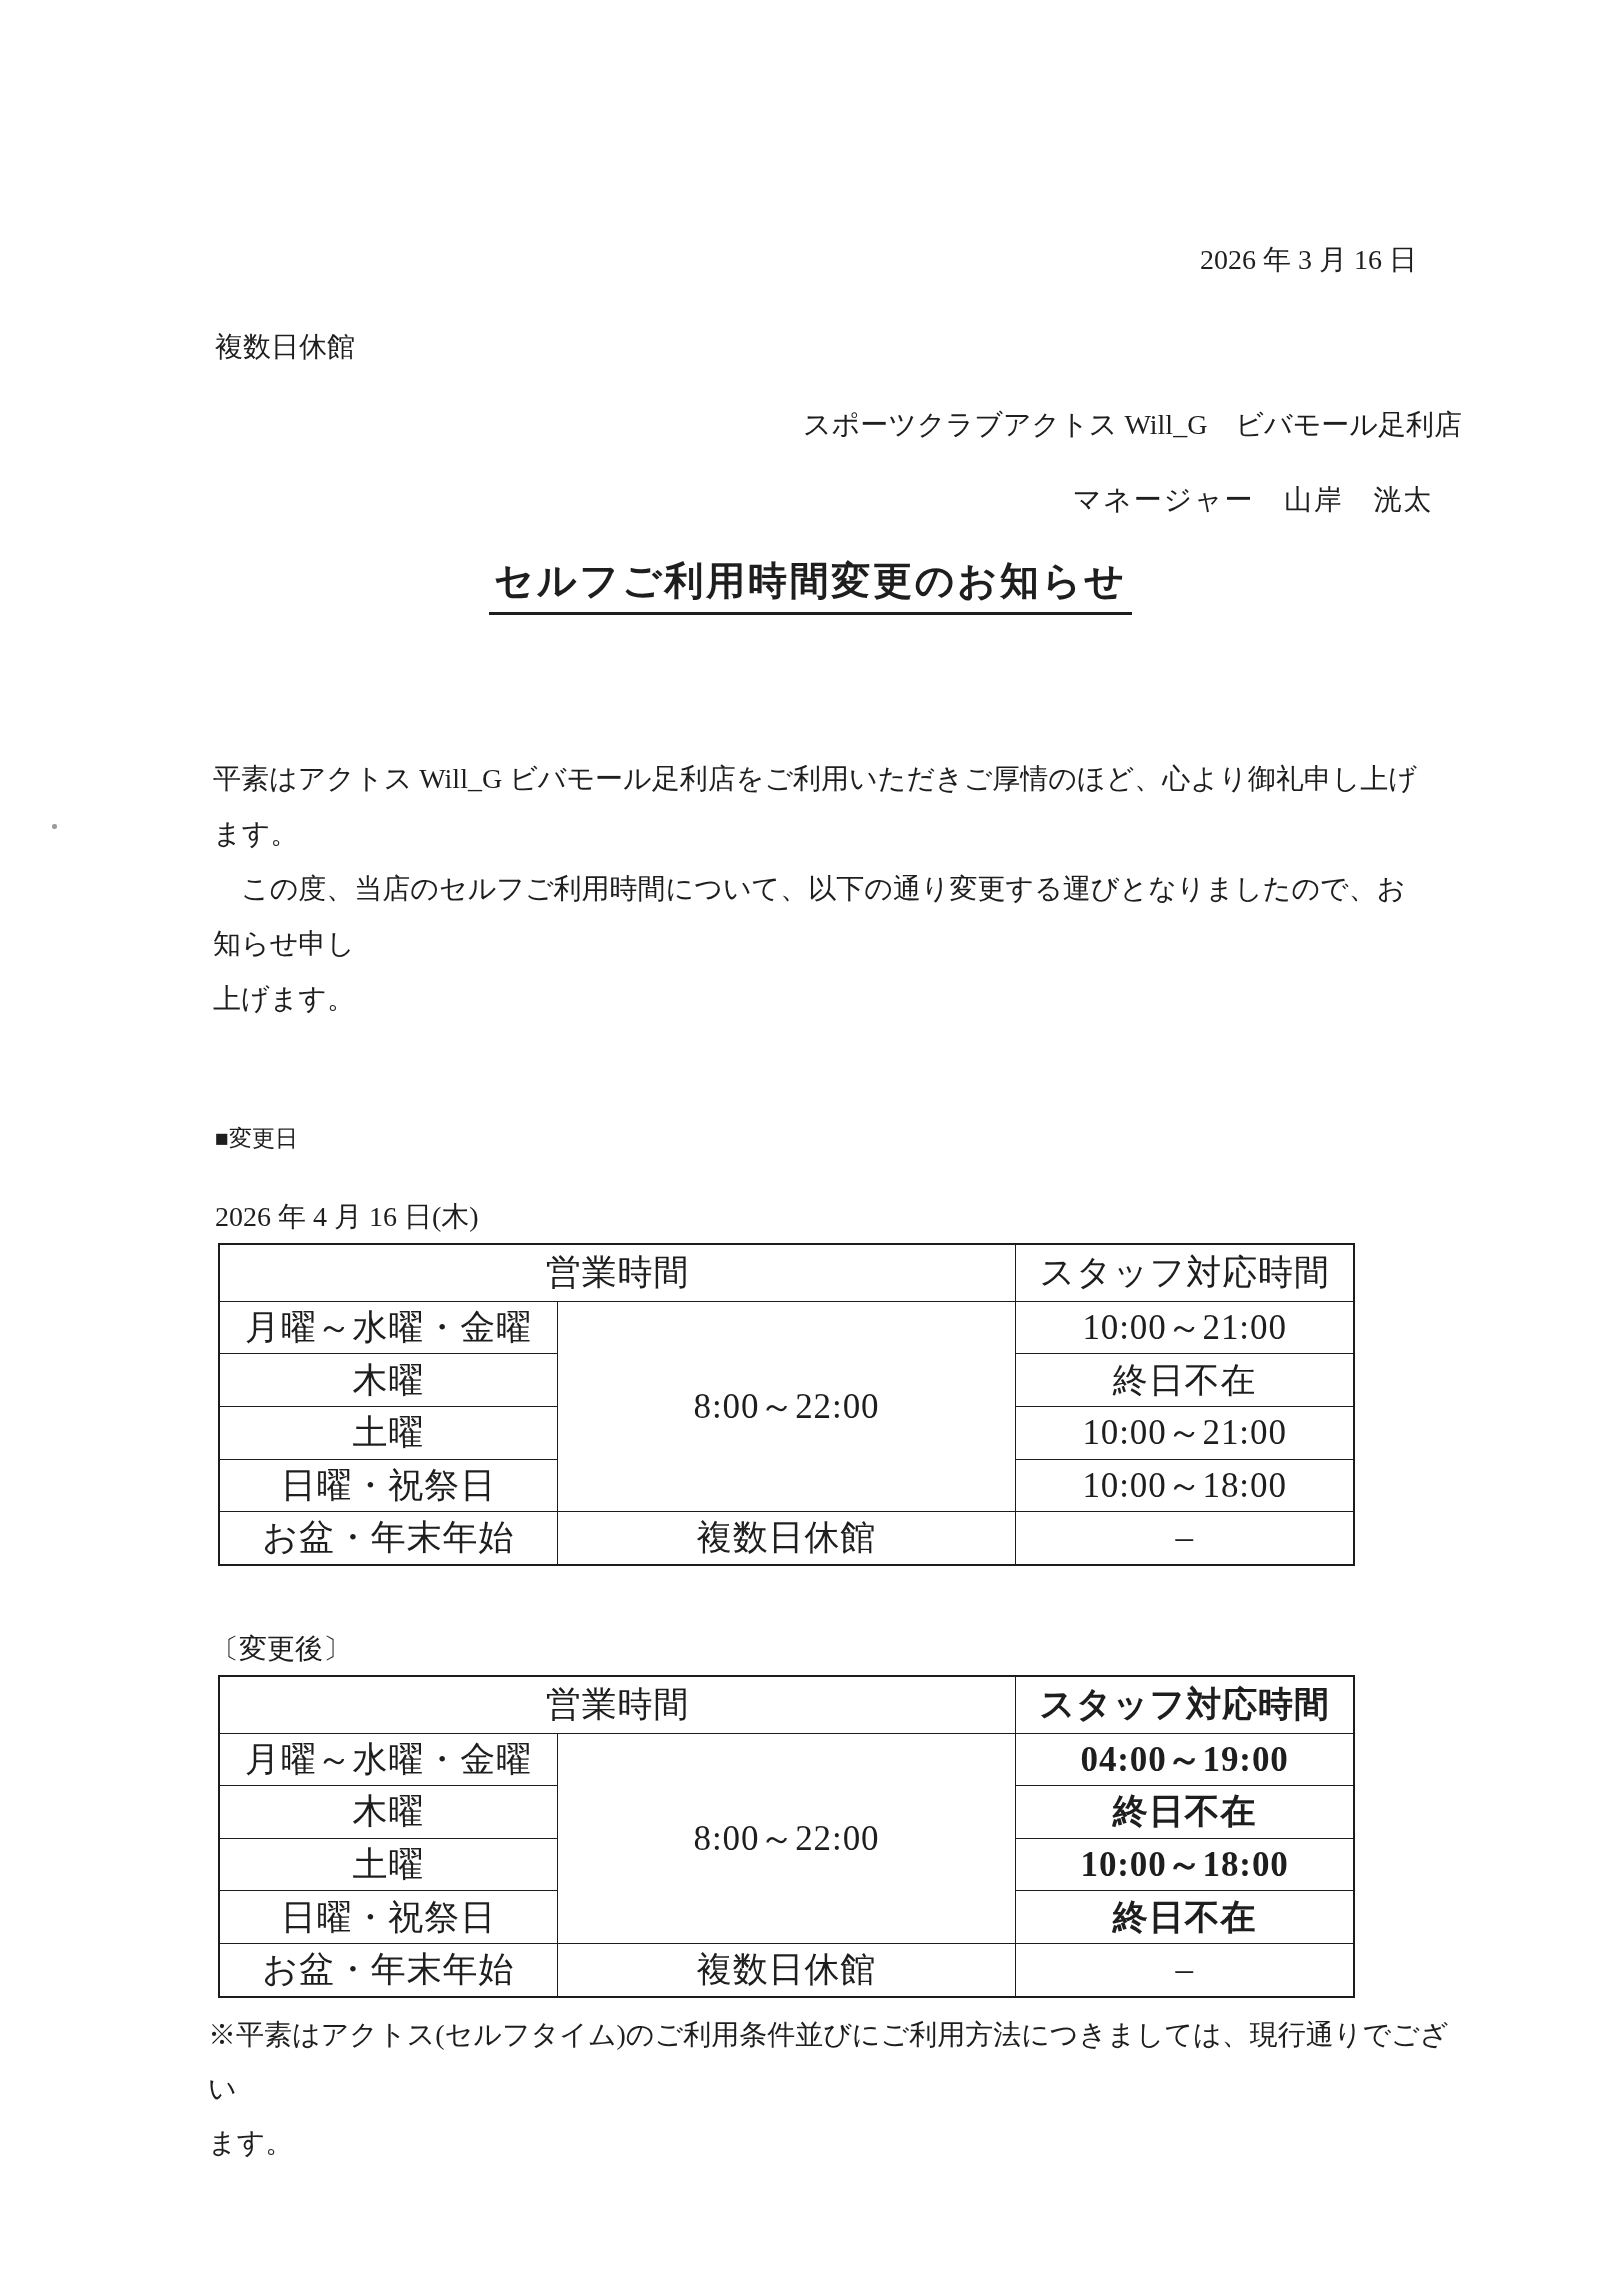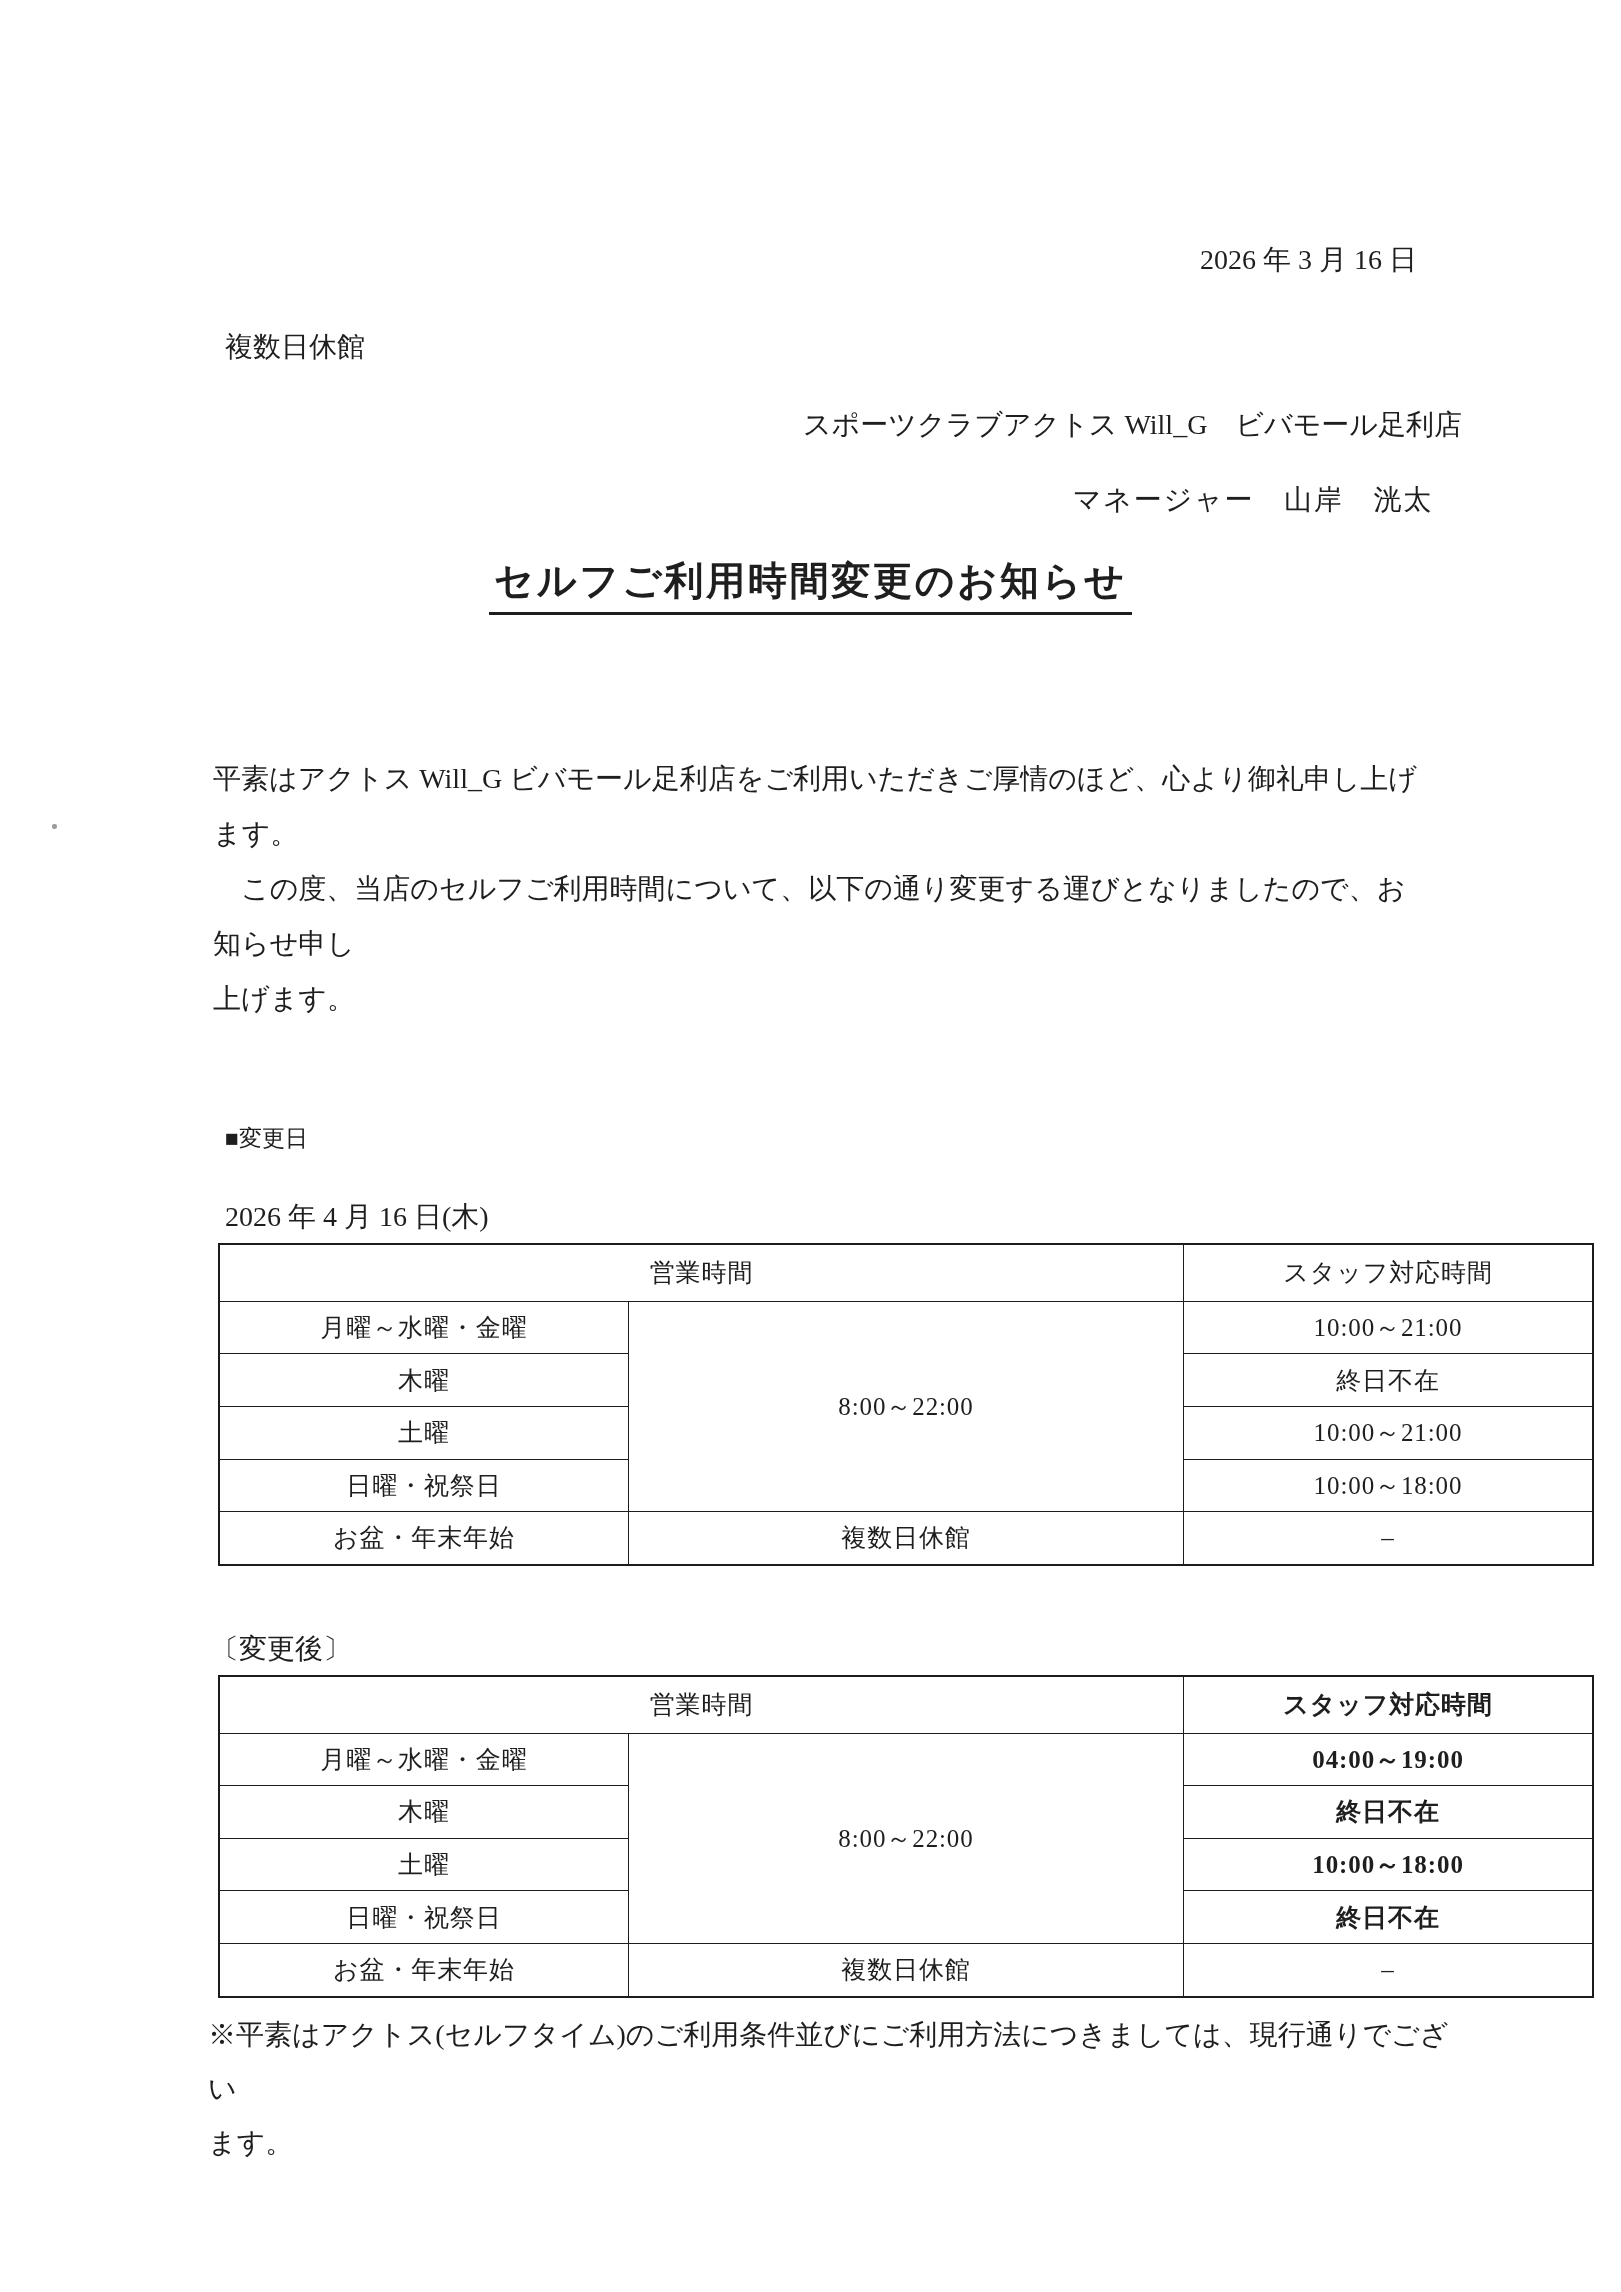--- a/index.html
+++ b/index.html
@@ -13,21 +13,21 @@
     height: 2293px;
     margin: 0 auto;
     background: #ffffff;
     color: #1e1e1e;
     font-family: "Liberation Serif", "DejaVu Serif", serif;
     font-size: 28px;
     box-sizing: border-box;
     padding-top: 240px;
     overflow: hidden;
   }
-  .line { line-height: 39px; padding-left: 10px; }
+  .line { line-height: 39px; }
 
   .date-line      { text-align: right; padding-right: 204px; }
   .addressee      { margin-top: 48px; margin-left: 215px; }
   .sender-org     { margin-top: 39px; text-align: right; padding-right: 159px; }
   .sender-person  { margin-top: 36px; text-align: right; padding-right: 188px; letter-spacing: 1.8px; }
 
   .title-wrap { margin-top: 39px; text-align: center; }
   .doc-title {
     display: inline-block;
     font-size: 39px;
@@ -46,25 +46,25 @@
   .body-par .bline { line-height: 55px; font-size: 28px; }
 
   .section-heading { margin-top: 93px; margin-left: 215px; font-size: 23px; }
   .change-date     { margin-top: 39px;  margin-left: 215px; }
   .table-label     { margin-top: 47px;  margin-left: 211px; font-size: 28px; }
   .table-label.second { margin-top: 64px; }
 
   table.hours-table {
     margin-top: 7.2px;
     margin-left: 218px;
-    width: 1376px;
+    width: 1137px;
     border-collapse: collapse;
     table-layout: fixed;
     border: 2.7px solid #1c1c1c;
-    font-size: 25px;
+    font-size: 35px;
   }
   table.hours-table td {
     border: 1.8px solid #1c1c1c;
     text-align: center;
     vertical-align: middle;
     height: 48px;
     padding: 1.8px 5.4px;
     letter-spacing: 0.9px;
   }
   table.hours-table tr.hdr td { height: 52px; }

